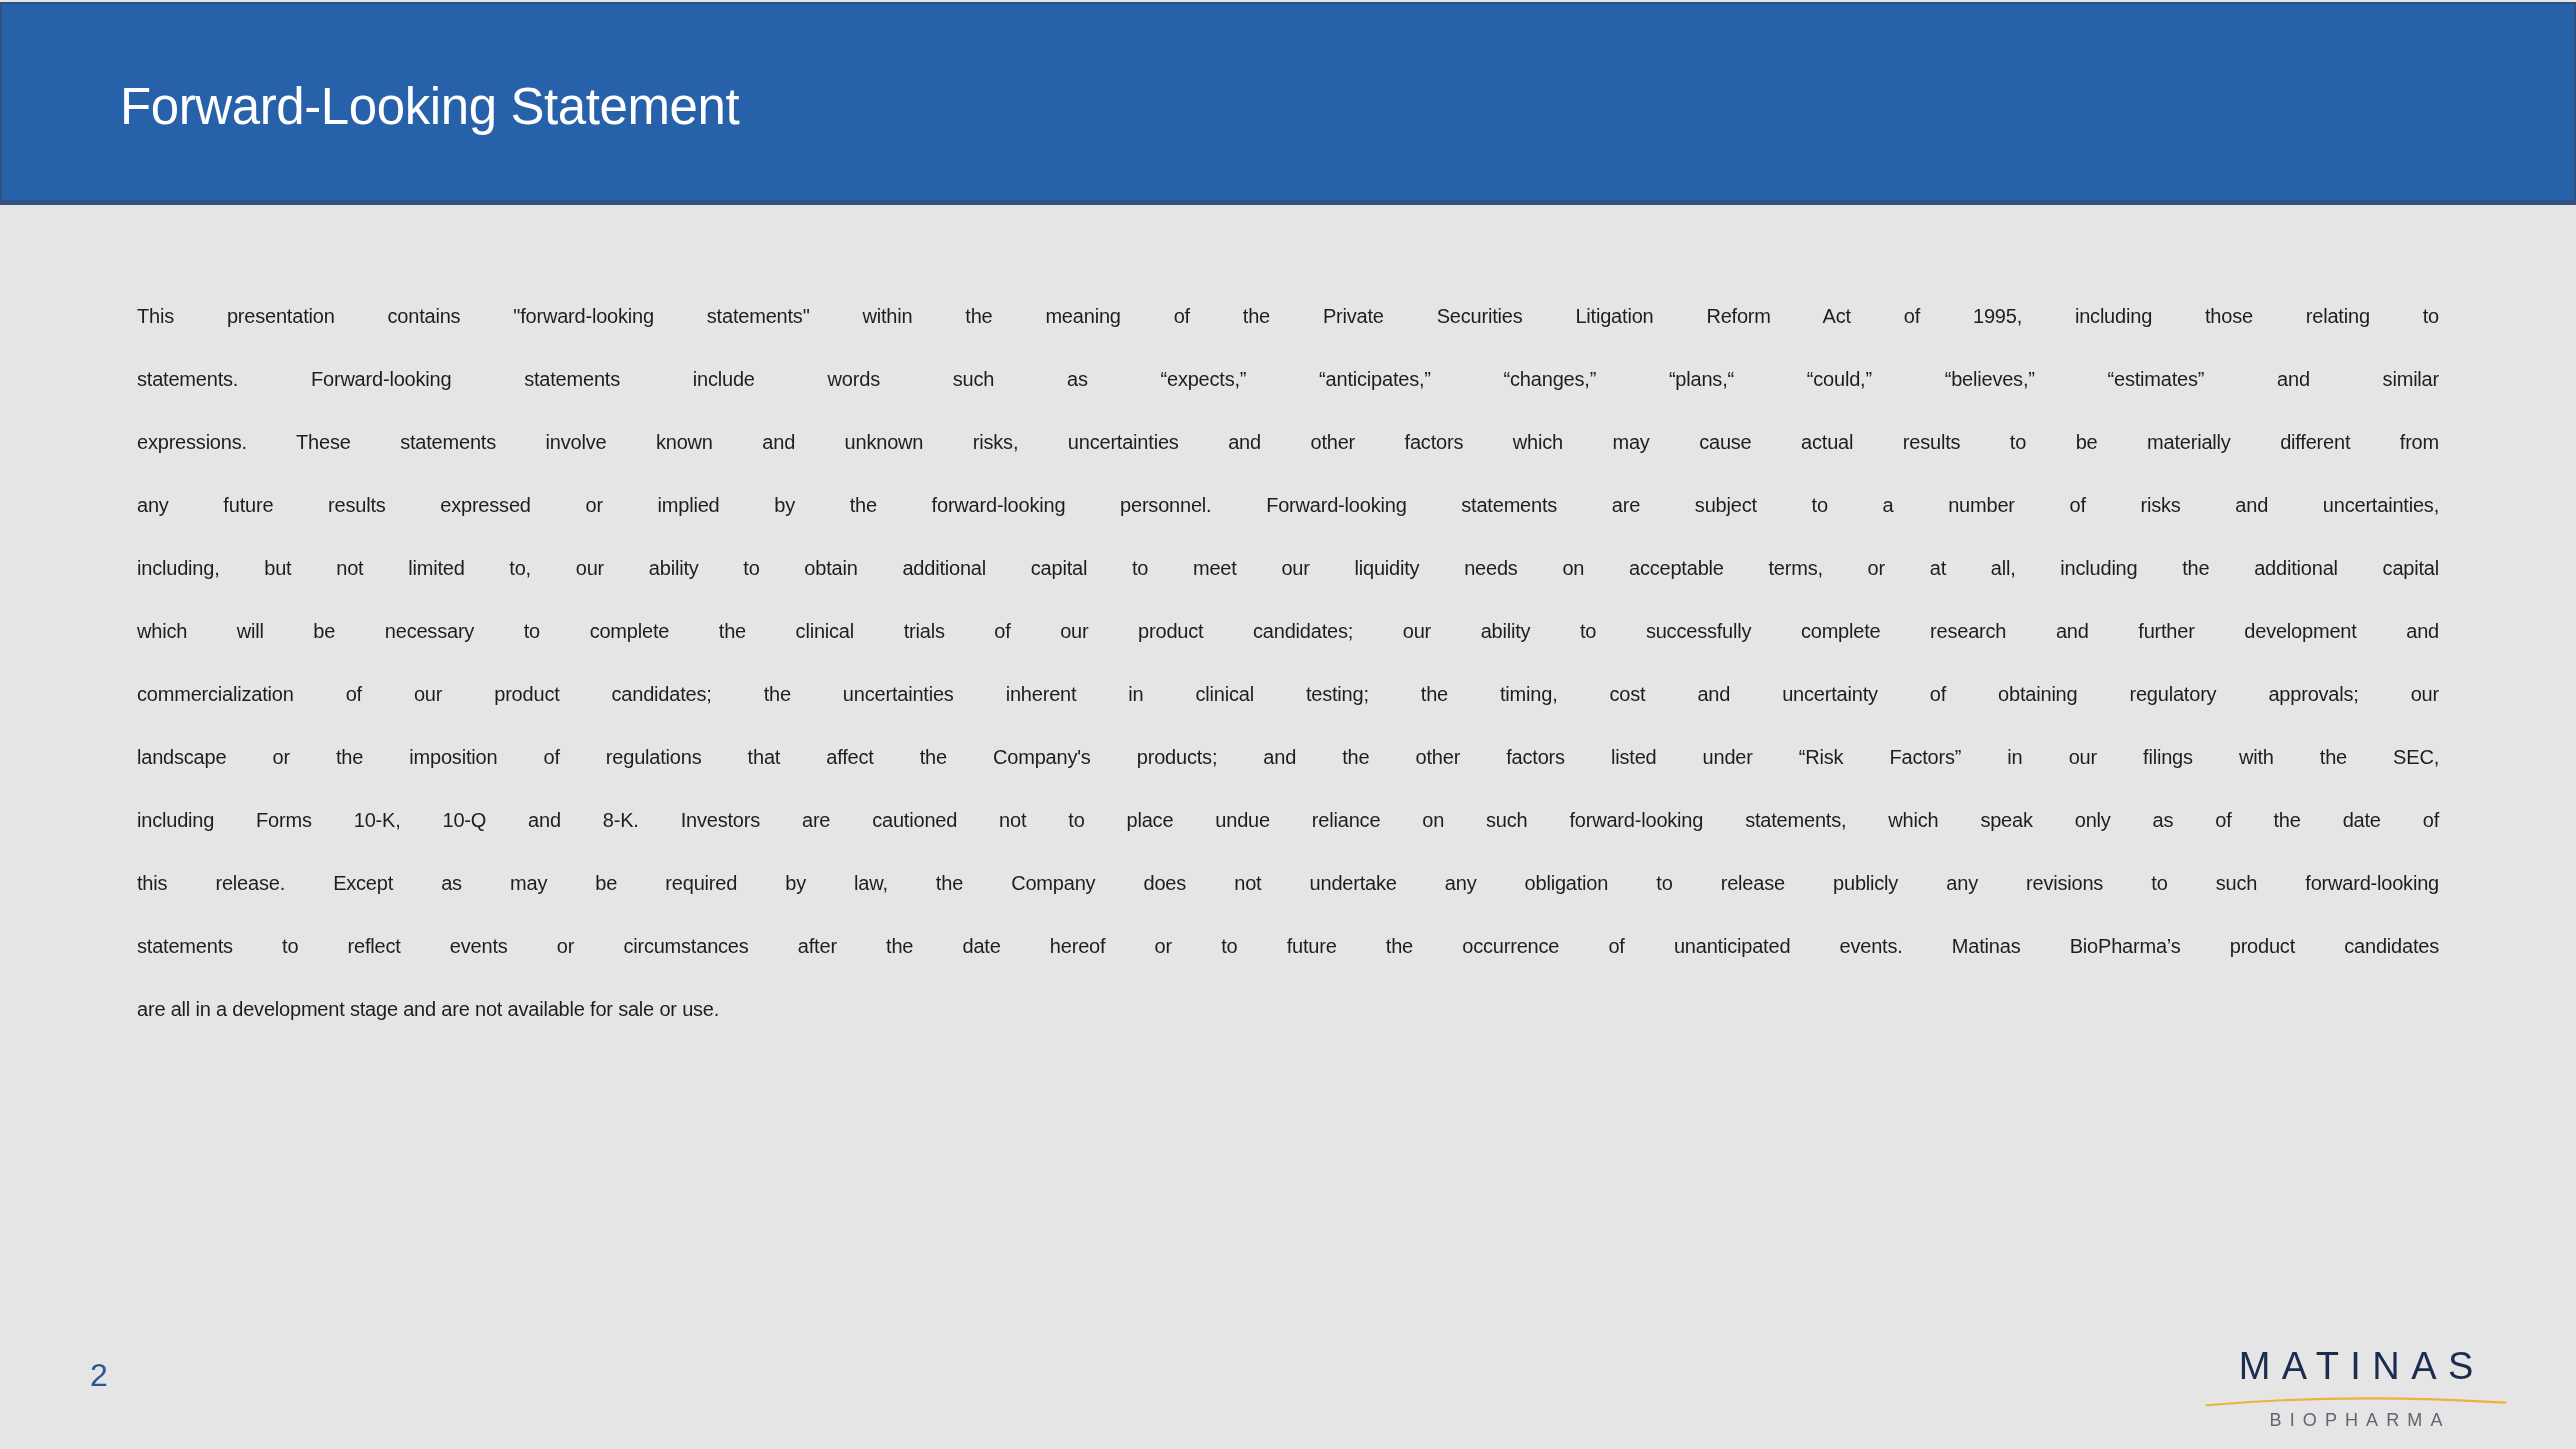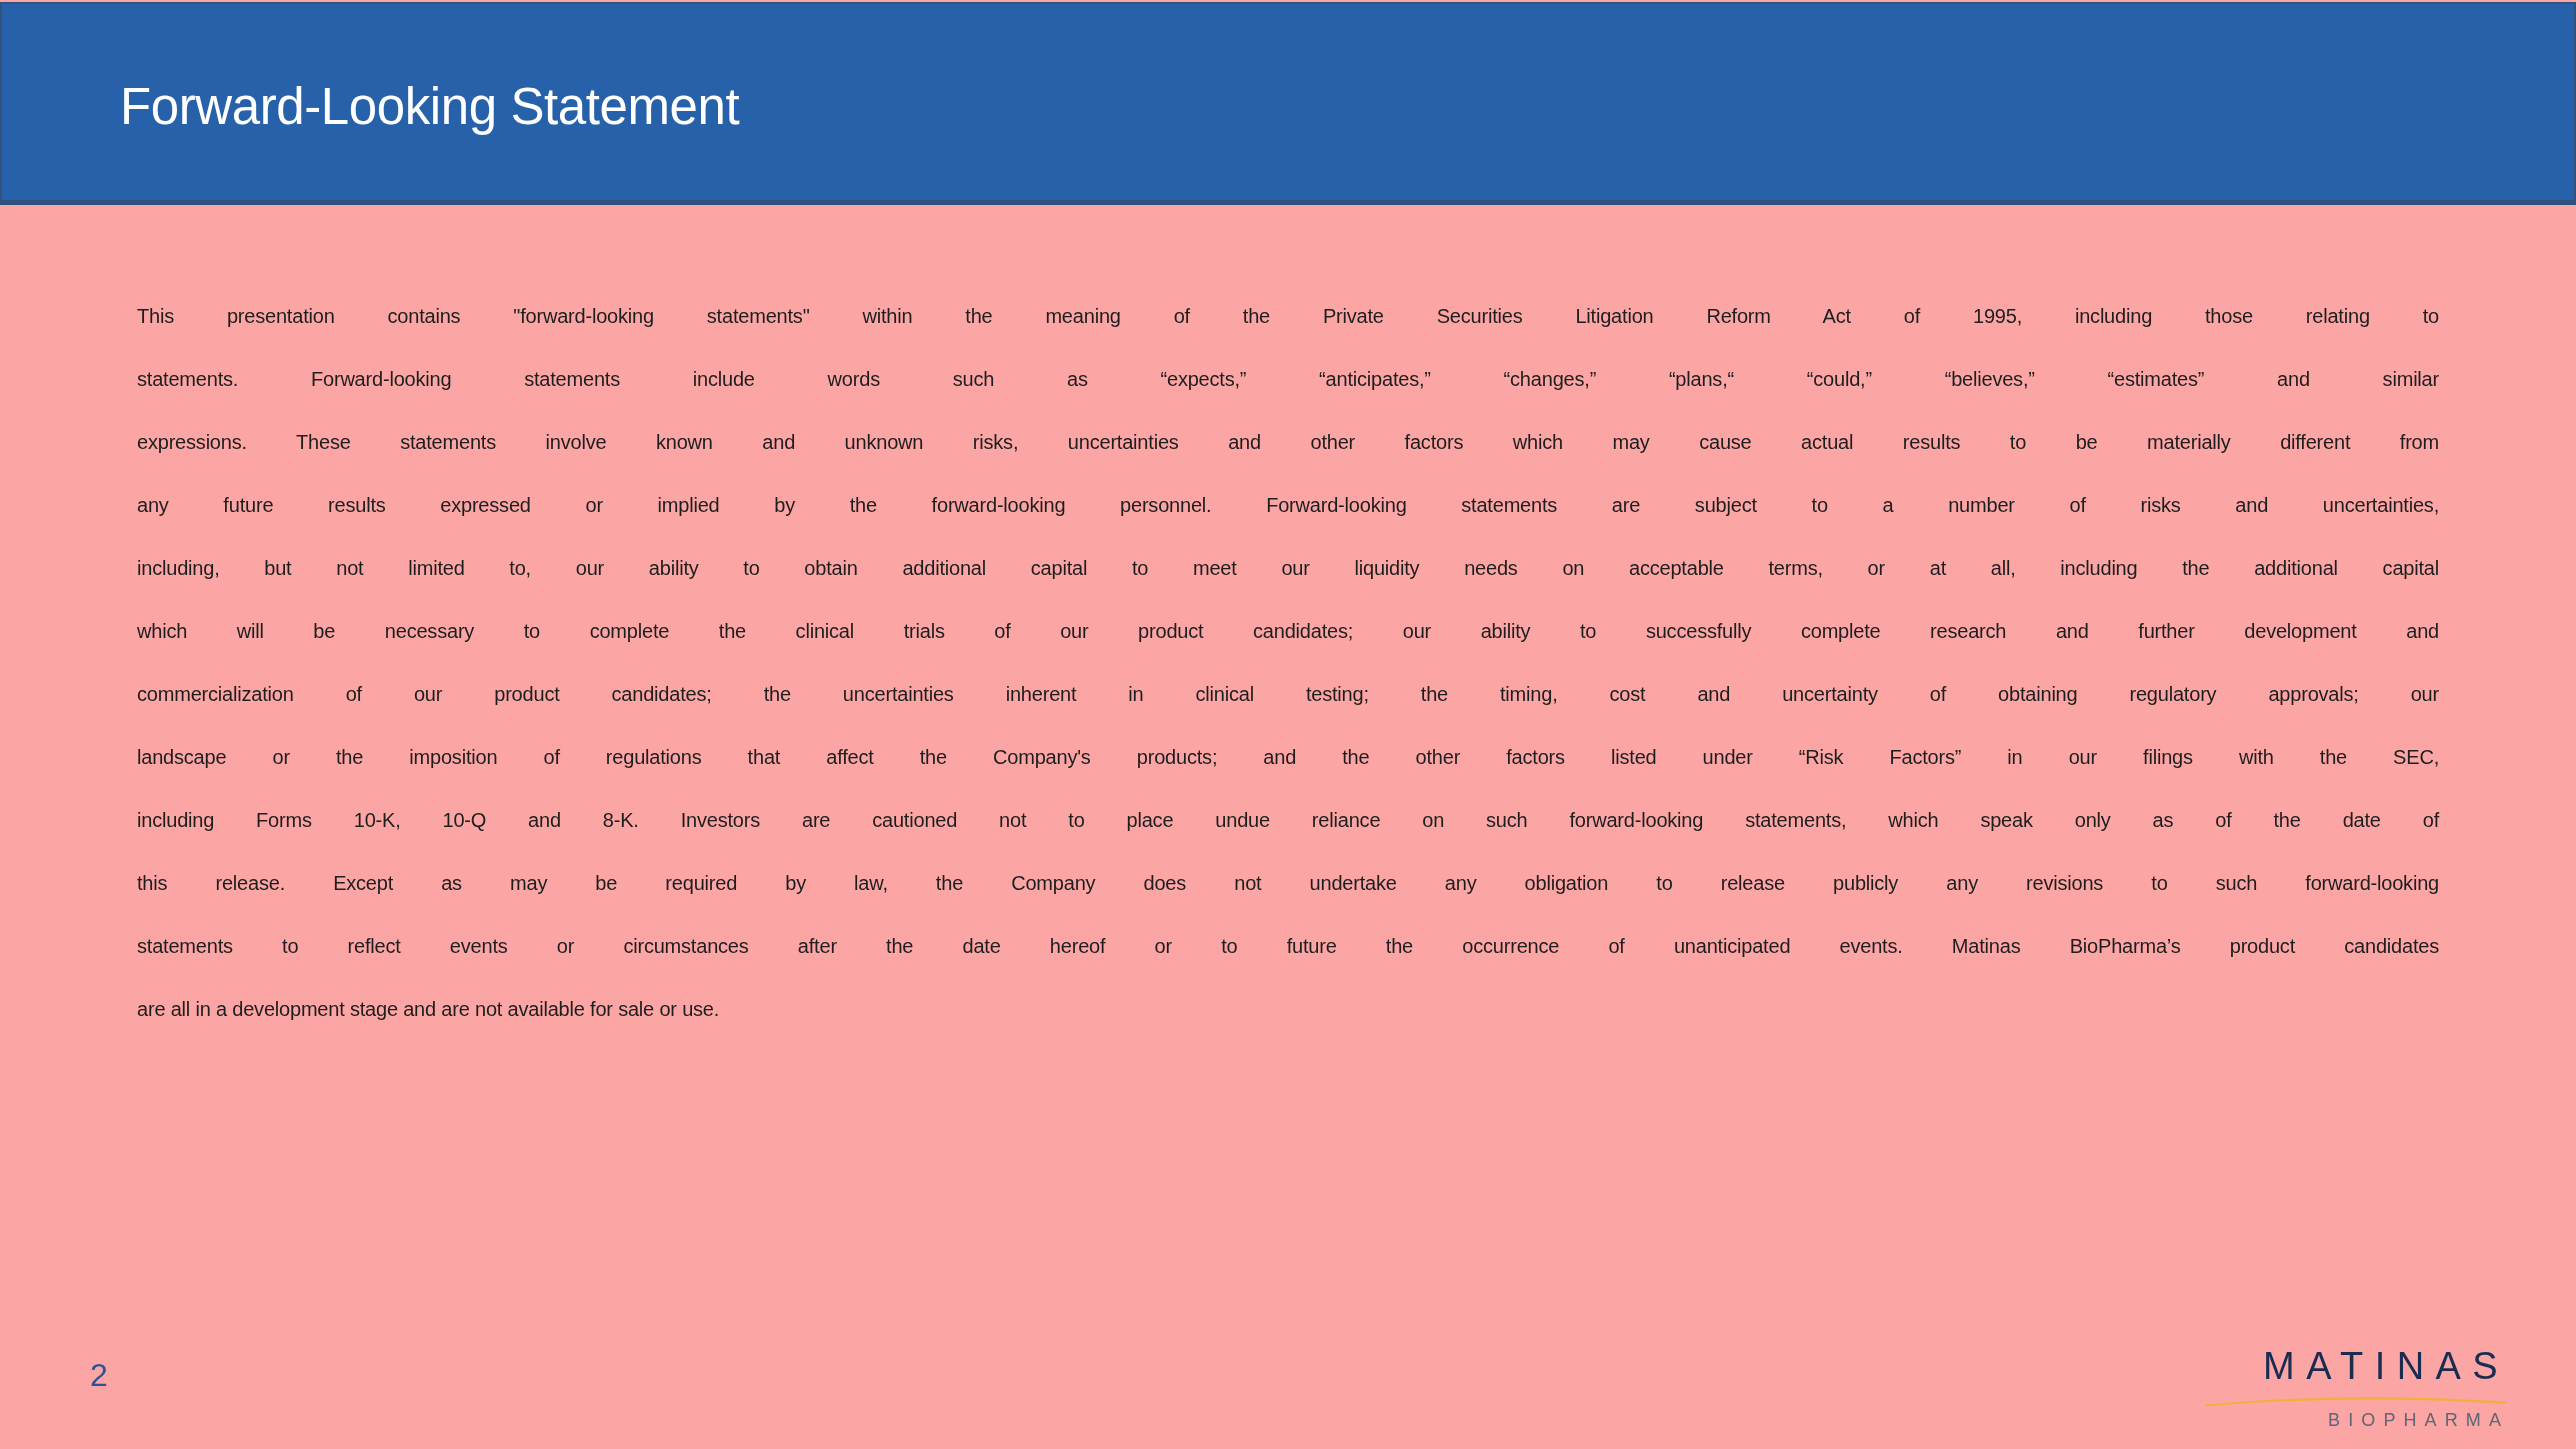--- a/index.html
+++ b/index.html
@@ -1,21 +1,21 @@
 <!DOCTYPE html>
 <html style="font-size:14px"><head>
 <meta charset="utf-8">
 <style>
   html, body { margin: 0; padding: 0; background: #ffffff; }
   body {
     width: 2576px; height: 1450px;
     font-family: "Liberation Sans", sans-serif;
     position: relative; overflow: hidden;
   }
-  .slide { position: absolute; inset: 0; background: #fca5a5; }
+  .slide { position: absolute; inset: 0; background: #e5e5e5; }
 
   
   .title-bar {
     position: absolute; top: 1.8px; left: 0; right: 0; height: 203px;
     background: #2661A9;
     border: 2.6px solid #31517F;
     border-bottom-width: 5.3px;
     box-sizing: border-box;
     display: flex; align-items: center;
     padding-left: 118px; padding-top: 8.8px;
@@ -43,21 +43,21 @@
   }
   .disclaimer .line.last { text-align-last: left; }
 
   
   .page-number {
     position: absolute; left: 90px; top: 1357px;
     color: #2F5496; font-size: 32px;
   }
 
   
-  .logo { position: absolute; right: 67px; bottom: 19.4px; width: 306px; text-align: right; }
+  .logo { position: absolute; right: 67px; bottom: 19.4px; width: 306px; text-align: center; }
   .logo-word {
     color: #1A2C50;
     font-size: 38px;
     font-weight: 500;
     letter-spacing: 0.30em;
     padding-left: 0.30em; 
     white-space: nowrap;
   }
   .logo-arc { display: block; margin: 3.5px auto 1.8px auto; }
   .logo-sub {

